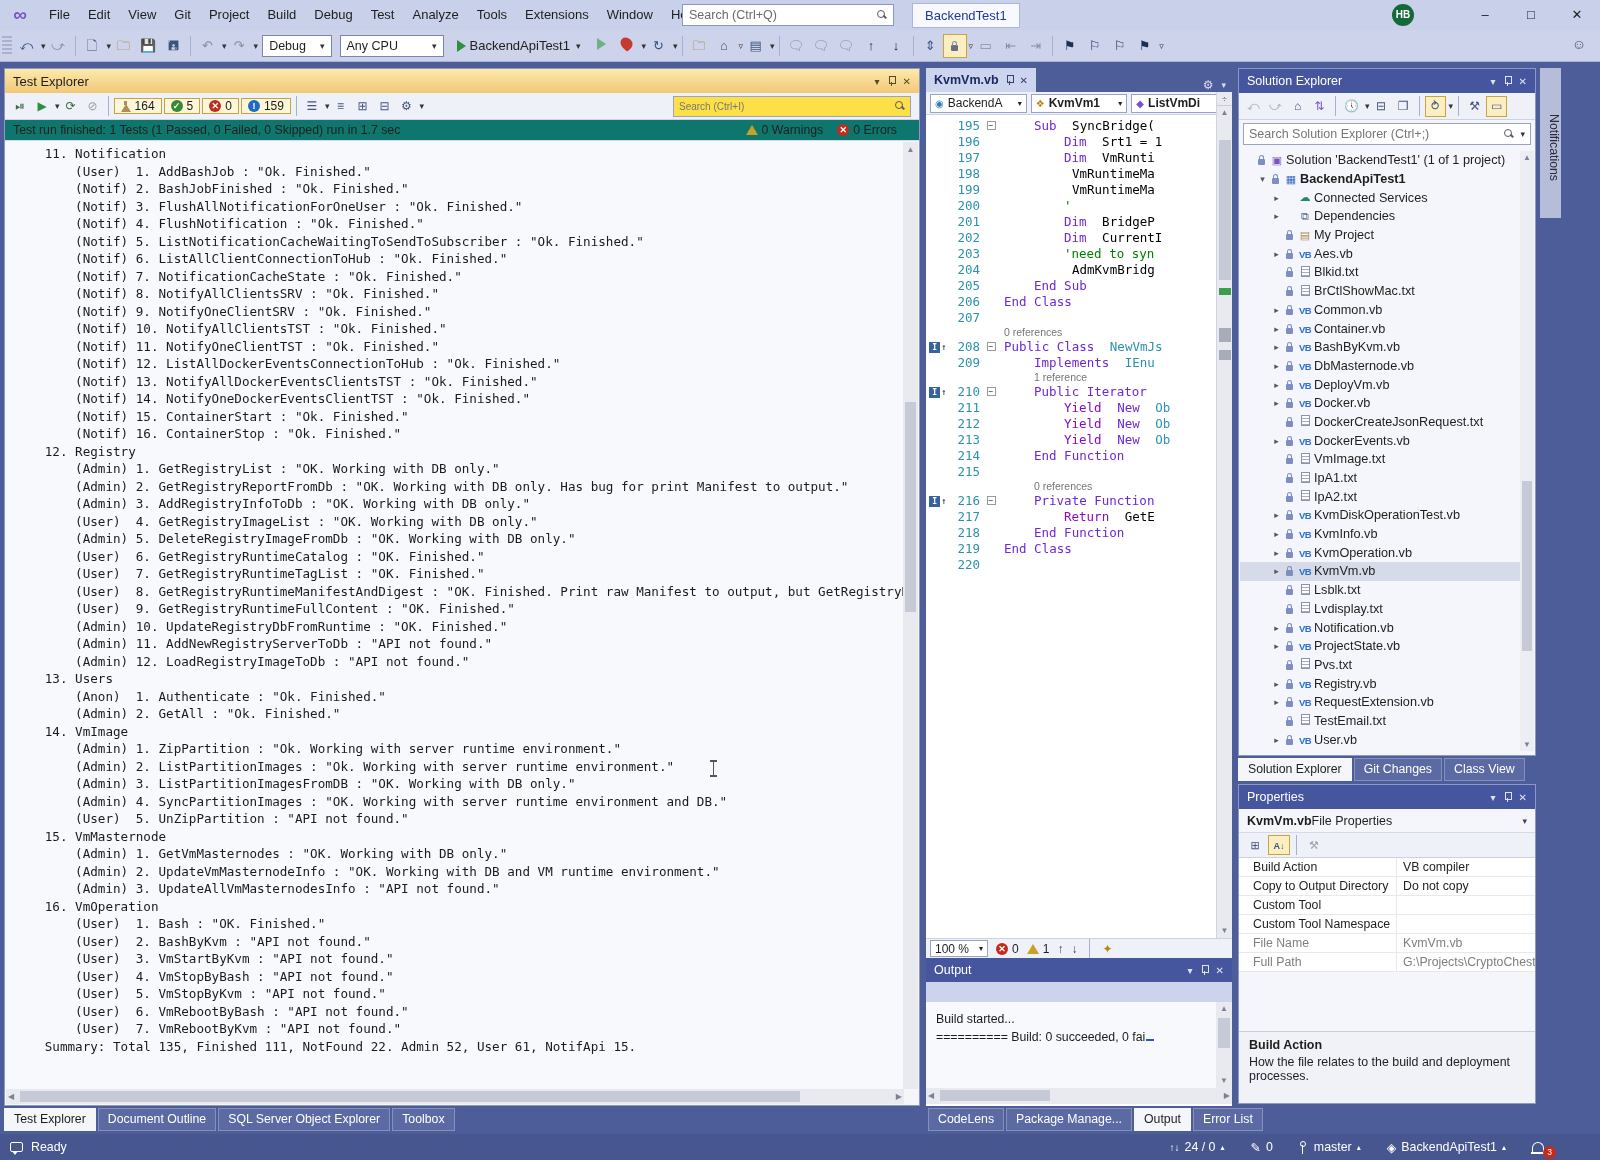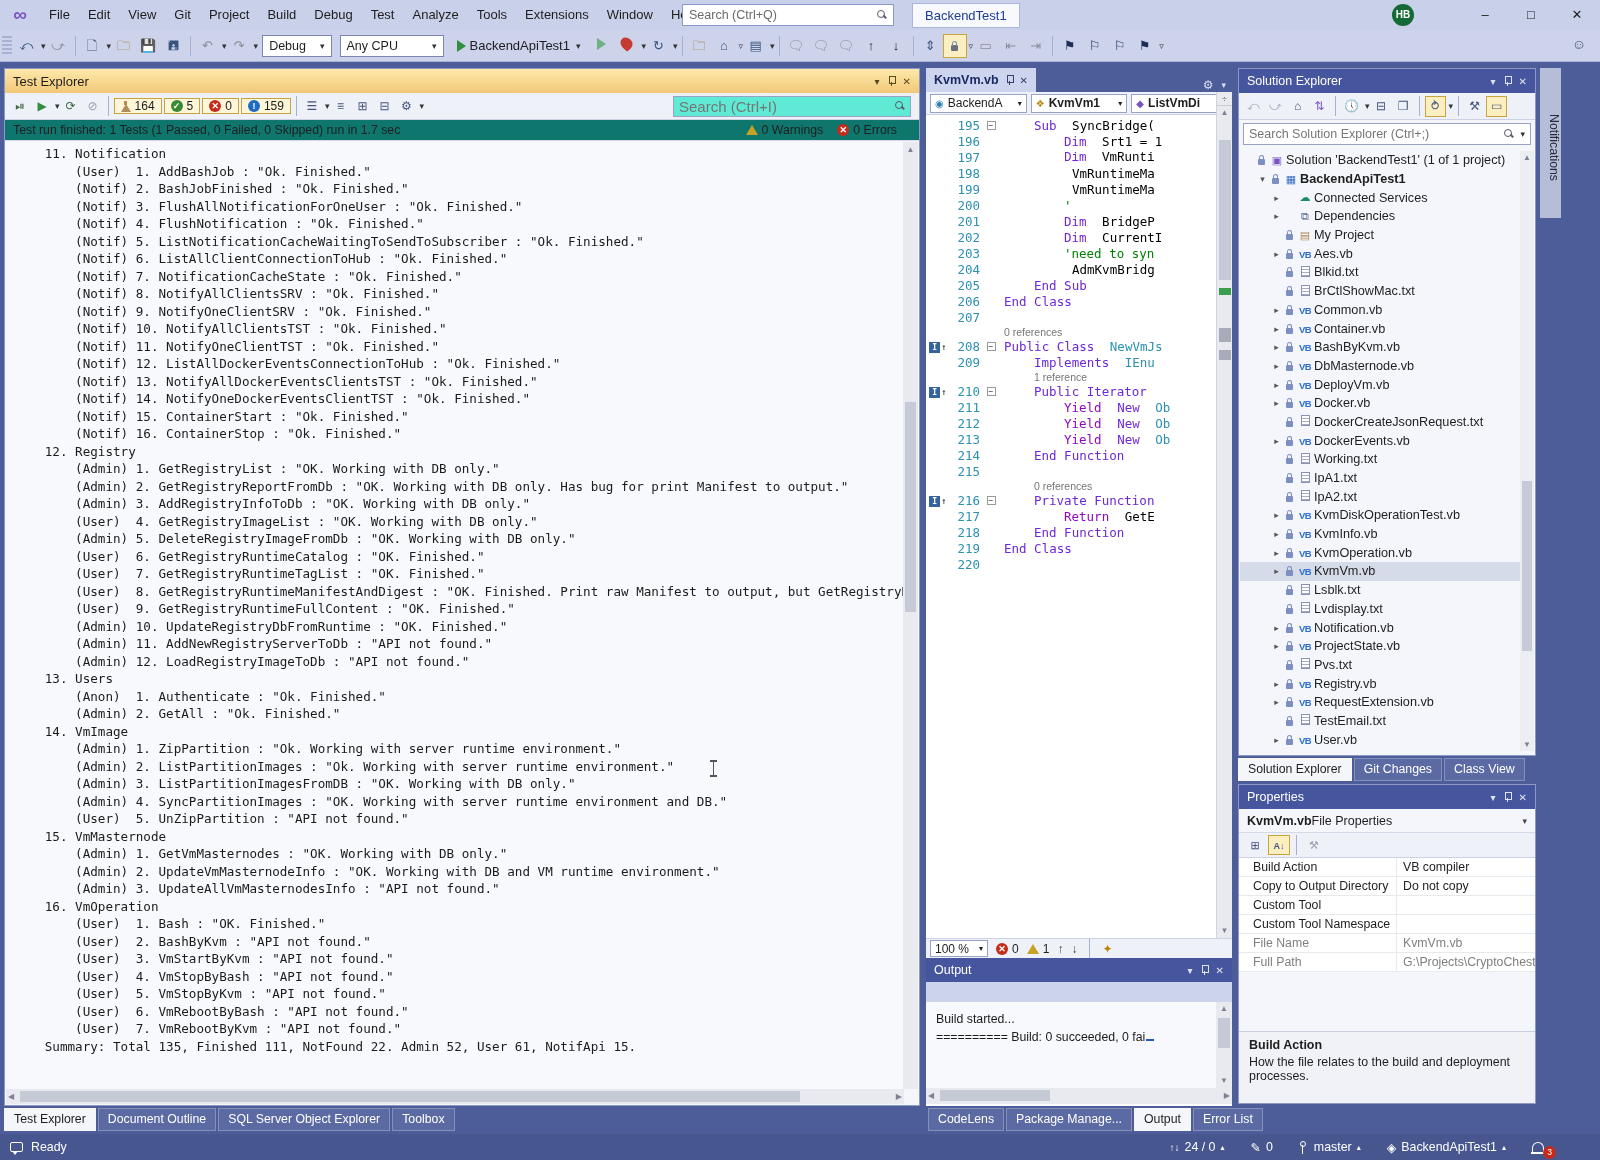--- a/index.html
+++ b/index.html
@@ -55,21 +55,21 @@
   .tt-ico { width:22px; text-align:center; font-size:12px; color:#3f6b47; }
   .tt-ico.gray { color:#9aa0ae; }
   .badge { display:flex; align-items:center; height:16px; padding:0 6px; background:#fdf6d9; border:1px solid #c8a33c; margin:0 1px; gap:4px; font-size:12px; }
   .cir { display:inline-block; width:12px; height:12px; border-radius:50%; color:#fff; font-size:9px; line-height:12px; text-align:center; font-weight:bold; }
   .cir.green { background:#388a34; }
   .cir.red { background:#c42b1c; }
   .cir.blue { background:#1f6bc4; }
   .flask { display:inline-block; position:relative; width:10px; height:11px; }
   .flask::before { content:""; position:absolute; left:3px; top:0; width:3px; height:4px; background:#b08d57; }
   .flask::after { content:""; position:absolute; left:0; top:3px; border-left:5px solid transparent; border-right:5px solid transparent; border-bottom:8px solid #b08d57; }
-  .t-search { margin-left:auto; margin-right:4px; width:238px; height:21px; background:#5eead4; border:1px solid #9aa3c4; display:flex; align-items:center; padding:0 5px; color:#767676; font-size:15px; }
+  .t-search { margin-left:auto; margin-right:4px; width:238px; height:21px; background:#fde047; border:1px solid #9aa3c4; display:flex; align-items:center; padding:0 5px; color:#767676; font-size:10px; }
   .t-search .ph { flex:1; }
   .test-status { height:21px; background:#0f766e; border-bottom:1px solid #d5dae9; display:flex; align-items:center; padding:0 8px; font-size:12.3px; }
   .ts-right { margin-left:auto; display:flex; align-items:center; gap:14px; margin-right:14px; }
   .warn-tri { display:inline-block; width:0; height:0; border-left:6px solid transparent; border-right:6px solid transparent; border-bottom:10px solid #c8a227; margin-right:4px; }
   .test-content { position:absolute; left:1px; top:73px; width:897px; height:947px; background:#f7f9fd; overflow:hidden; font-family:"DejaVu Sans Mono","Liberation Mono",monospace; font-size:12.6px; line-height:17.5px; white-space:pre; color:#1b1b1b; padding:3px 0 0 16px; }
   .t-vscroll { position:absolute; right:1px; top:73px; width:15px; height:947px; background:#e9eaf0; }
   .t-vscroll .arr { display:block; height:15px; text-align:center; font-size:8px; color:#7d8294; line-height:15px; }
   .t-vscroll .thumb { position:absolute; left:2px; top:260px; width:11px; height:210px; background:#c6c9d6; }
   .t-hscroll { position:absolute; left:1px; bottom:1px; width:898px; height:15px; background:#e9eaf0; }
   .t-hscroll .thumb { position:absolute; left:14px; top:2px; width:780px; height:11px; background:#c6c9d6; }
@@ -383,21 +383,21 @@
       </div>
       <div class="e-dd">
         <span class="nav-ico" style="color:#7b52c4">◆</span>
         <span style="font-weight:bold">ListVmDi</span>
         <span class="car">▾</span>
       </div>
     </div>
     <div class="e-code" id="code-lines">
         <div class="code-row"><span class="c-margin"></span><span class="c-num">195</span><span class="c-fold"><span class="fold-box">−</span></span><span class="c-text" style="padding-left: 36px;"><span class="tk-k">Sub</span><span class="tk-p"> SyncBridge(</span></span></div>
         <div class="code-row"><span class="c-margin"></span><span class="c-num">196</span><span class="c-fold"></span><span class="c-text" style="padding-left: 66px;"><span class="tk-k">Dim</span><span class="tk-p"> Srt1 = 1</span></span></div>
-        <div class="code-row"><span class="c-margin"></span><span class="c-num">197</span><span class="c-fold"></span><span class="c-text" style="padding-left: 66px; font-family: Liberation Mono, monospace;"><span class="tk-k">Dim</span><span class="tk-p"> VmRunti</span></span></div>
+        <div class="code-row"><span class="c-margin"></span><span class="c-num">197</span><span class="c-fold"></span><span class="c-text" style="padding-left: 66px;"><span class="tk-k">Dim</span><span class="tk-p"> VmRunti</span></span></div>
         <div class="code-row"><span class="c-margin"></span><span class="c-num">198</span><span class="c-fold"></span><span class="c-text" style="padding-left: 66px;"><span class="tk-p">VmRuntimeMa</span></span></div>
         <div class="code-row"><span class="c-margin"></span><span class="c-num">199</span><span class="c-fold"></span><span class="c-text" style="padding-left: 66px;"><span class="tk-p">VmRuntimeMa</span></span></div>
         <div class="code-row"><span class="c-margin"></span><span class="c-num">200</span><span class="c-fold"></span><span class="c-text" style="padding-left: 66px;"><span class="tk-c">'</span></span></div>
         <div class="code-row"><span class="c-margin"></span><span class="c-num">201</span><span class="c-fold"></span><span class="c-text" style="padding-left: 66px;"><span class="tk-k">Dim</span><span class="tk-p"> BridgeP</span></span></div>
         <div class="code-row"><span class="c-margin"></span><span class="c-num">202</span><span class="c-fold"></span><span class="c-text" style="padding-left: 66px;"><span class="tk-k">Dim</span><span class="tk-p"> CurrentI</span></span></div>
         <div class="code-row"><span class="c-margin"></span><span class="c-num">203</span><span class="c-fold"></span><span class="c-text" style="padding-left: 66px;"><span class="tk-c">'need to syn</span></span></div>
         <div class="code-row"><span class="c-margin"></span><span class="c-num">204</span><span class="c-fold"></span><span class="c-text" style="padding-left: 66px;"><span class="tk-p">AdmKvmBridg</span></span></div>
         <div class="code-row"><span class="c-margin"></span><span class="c-num">205</span><span class="c-fold"></span><span class="c-text" style="padding-left: 36px;"><span class="tk-k">End Sub</span></span></div>
         <div class="code-row"><span class="c-margin"></span><span class="c-num">206</span><span class="c-fold"></span><span class="c-text" style="padding-left: 6px;"><span class="tk-k">End Class</span></span></div>
         <div class="code-row"><span class="c-margin"></span><span class="c-num">207</span><span class="c-fold"></span><span class="c-text" style="padding-left: 6px;"></span></div>
@@ -622,21 +622,21 @@
           </span>
           <span class="tr-ico"><span class="vb-badge">VB</span></span>
           <span>DockerEvents.vb</span>
         </div>
         <div class="tree-row" style="padding-left: 30px;">
           <span class="tr-chev"></span>
           <span class="tr-lock">
             <span class="lk"></span>
           </span>
           <span class="tr-ico"><span class="fdoc"></span></span>
-          <span>Working.txt</span>
+          <span>VmImage.txt</span>
         </div>
         <div class="tree-row" style="padding-left: 30px;">
           <span class="tr-chev"></span>
           <span class="tr-lock">
             <span class="lk"></span>
           </span>
           <span class="tr-ico"><span class="fdoc"></span></span>
           <span>IpA1.txt</span>
         </div>
         <div class="tree-row" style="padding-left: 30px;">

